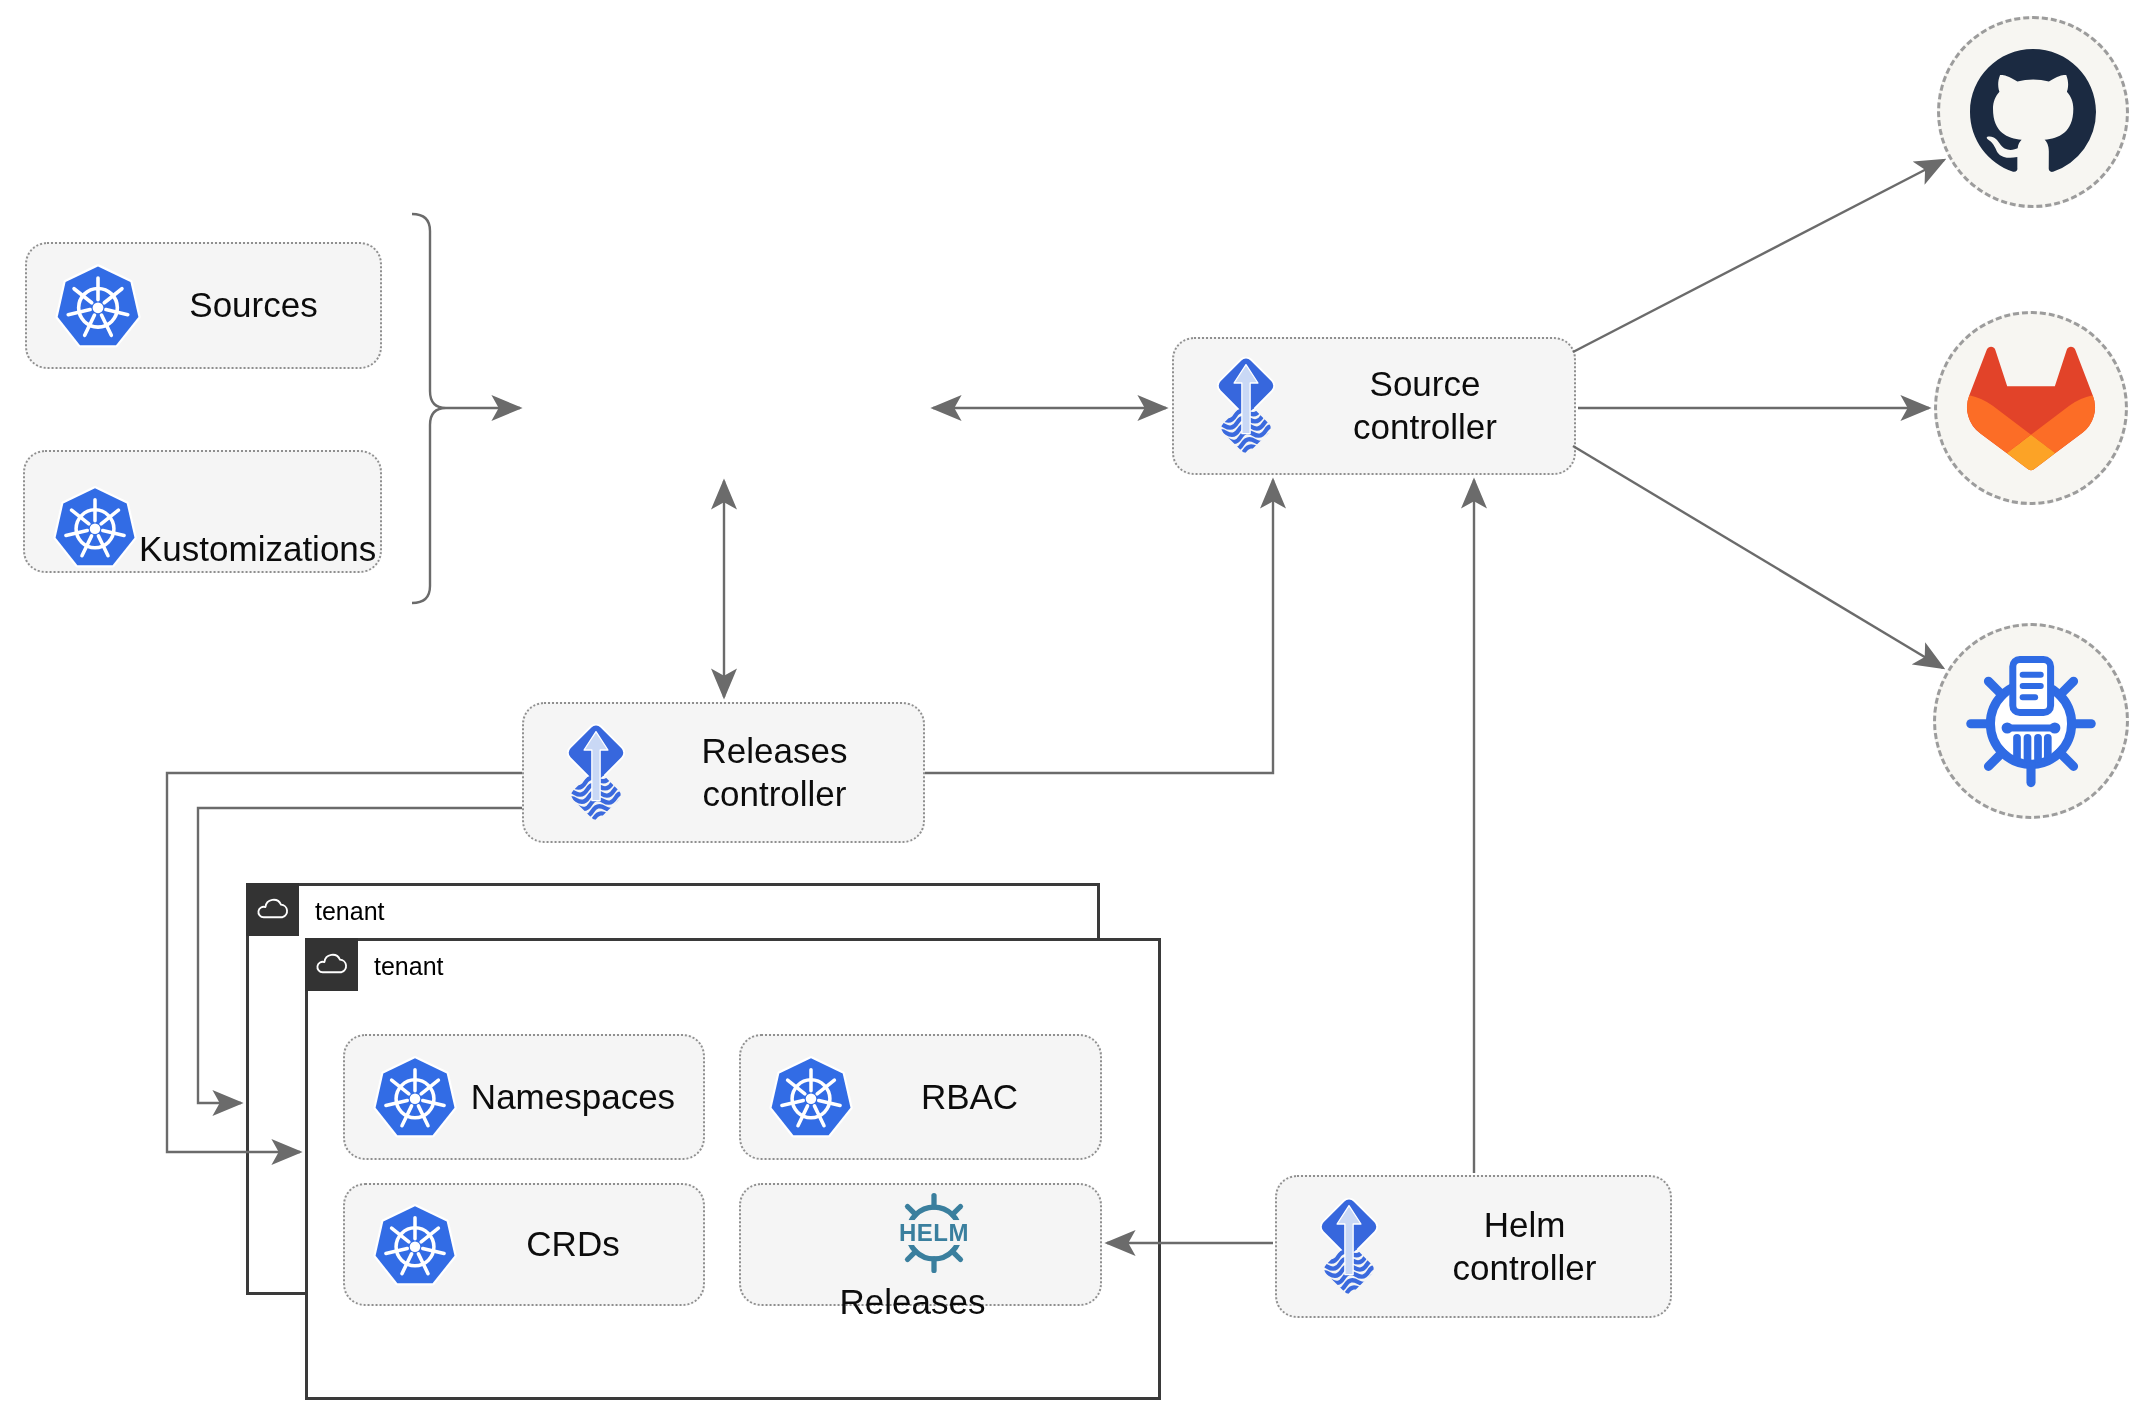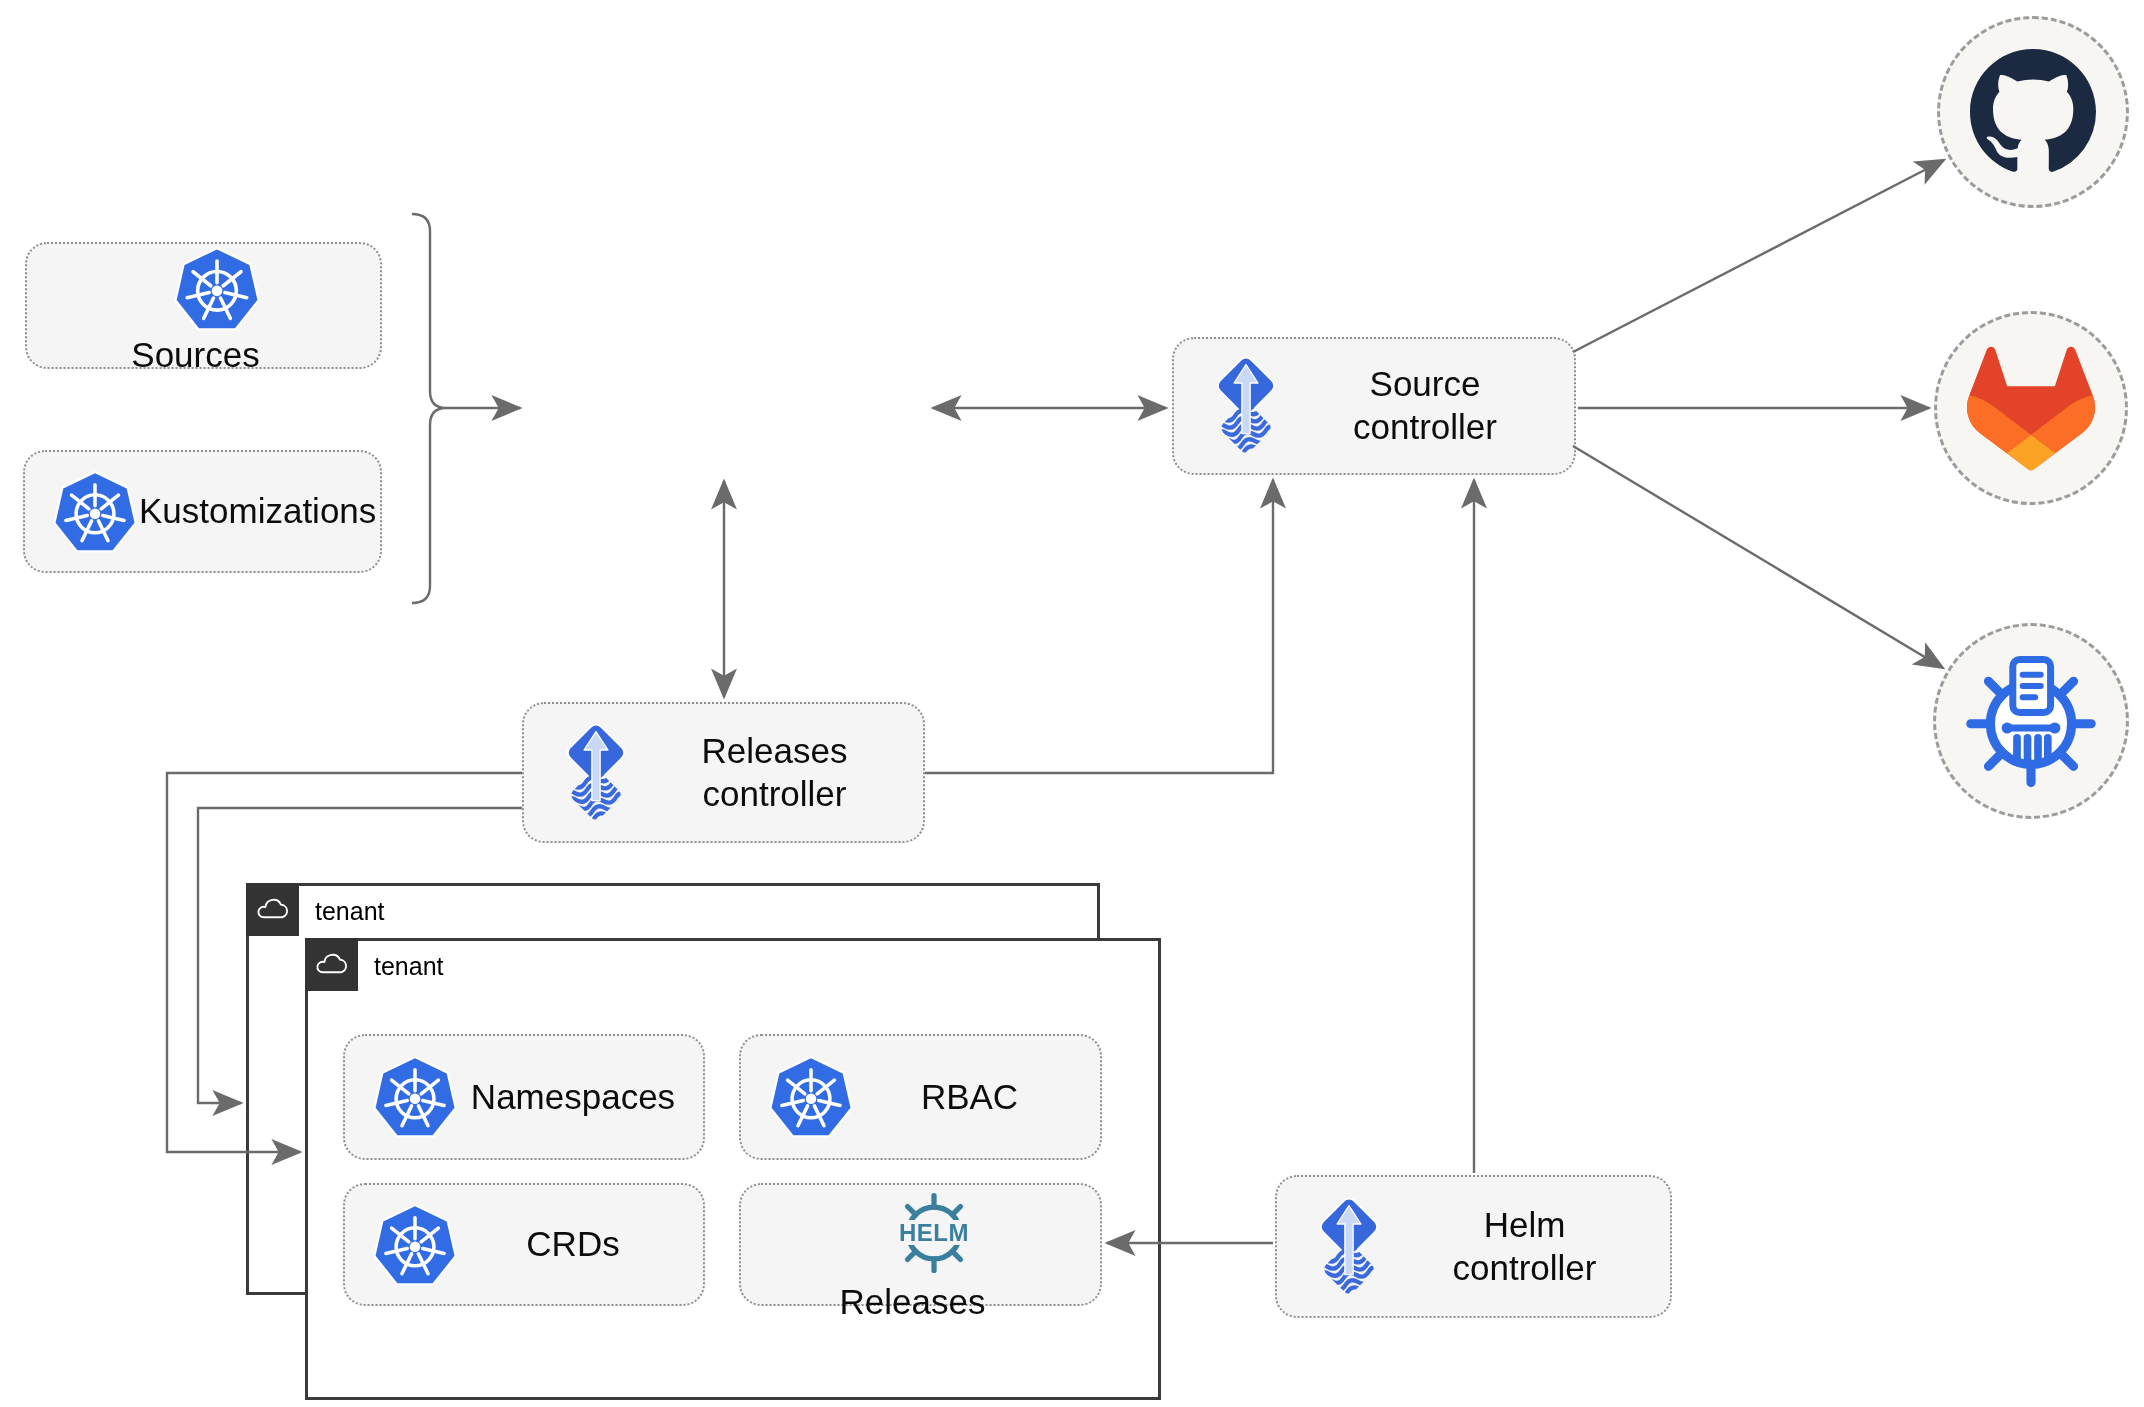--- a/index.html
+++ b/index.html
@@ -28,22 +28,22 @@
     flex: 1;
     text-align: center;
     font-size: 35px;
     color: #0c0c0c;
     white-space: pre-line;
     line-height: 1.22;
     padding-right: 16px;
   }
 
   
-  .n-sources        { left: 25px;  top: 242px;  width: 357px; height: 127px; flex-direction: column; }
-  .n-kustomizations { left: 23px;  top: 450px;  width: 359px; height: 123px; }
+  .n-sources        { left: 25px;  top: 242px;  width: 357px; height: 127px; }
+  .n-kustomizations { left: 23px;  top: 450px;  width: 359px; height: 123px; align-items: flex-end; }
   .n-k8s-api        { left: 525px; top: 335px;  width: 400px; height: 140px; }
   .n-source-ctrl    { left: 1172px;top: 337px;  width: 404px; height: 138px; }
   .n-kustomize-ctrl { left: 522px; top: 702px;  width: 403px; height: 141px; }
   .n-helm-ctrl      { left: 1275px;top: 1175px; width: 397px; height: 143px; }
   .n-namespaces     { left: 343px; top: 1034px; width: 362px; height: 126px; z-index: 12; }
   .n-rbac           { left: 739px; top: 1034px; width: 363px; height: 126px; z-index: 12; }
   .n-crds           { left: 343px; top: 1183px; width: 362px; height: 123px; z-index: 12; }
   .n-releases       { left: 739px; top: 1183px; width: 363px; height: 123px; z-index: 12; flex-direction: column; }
 
   

